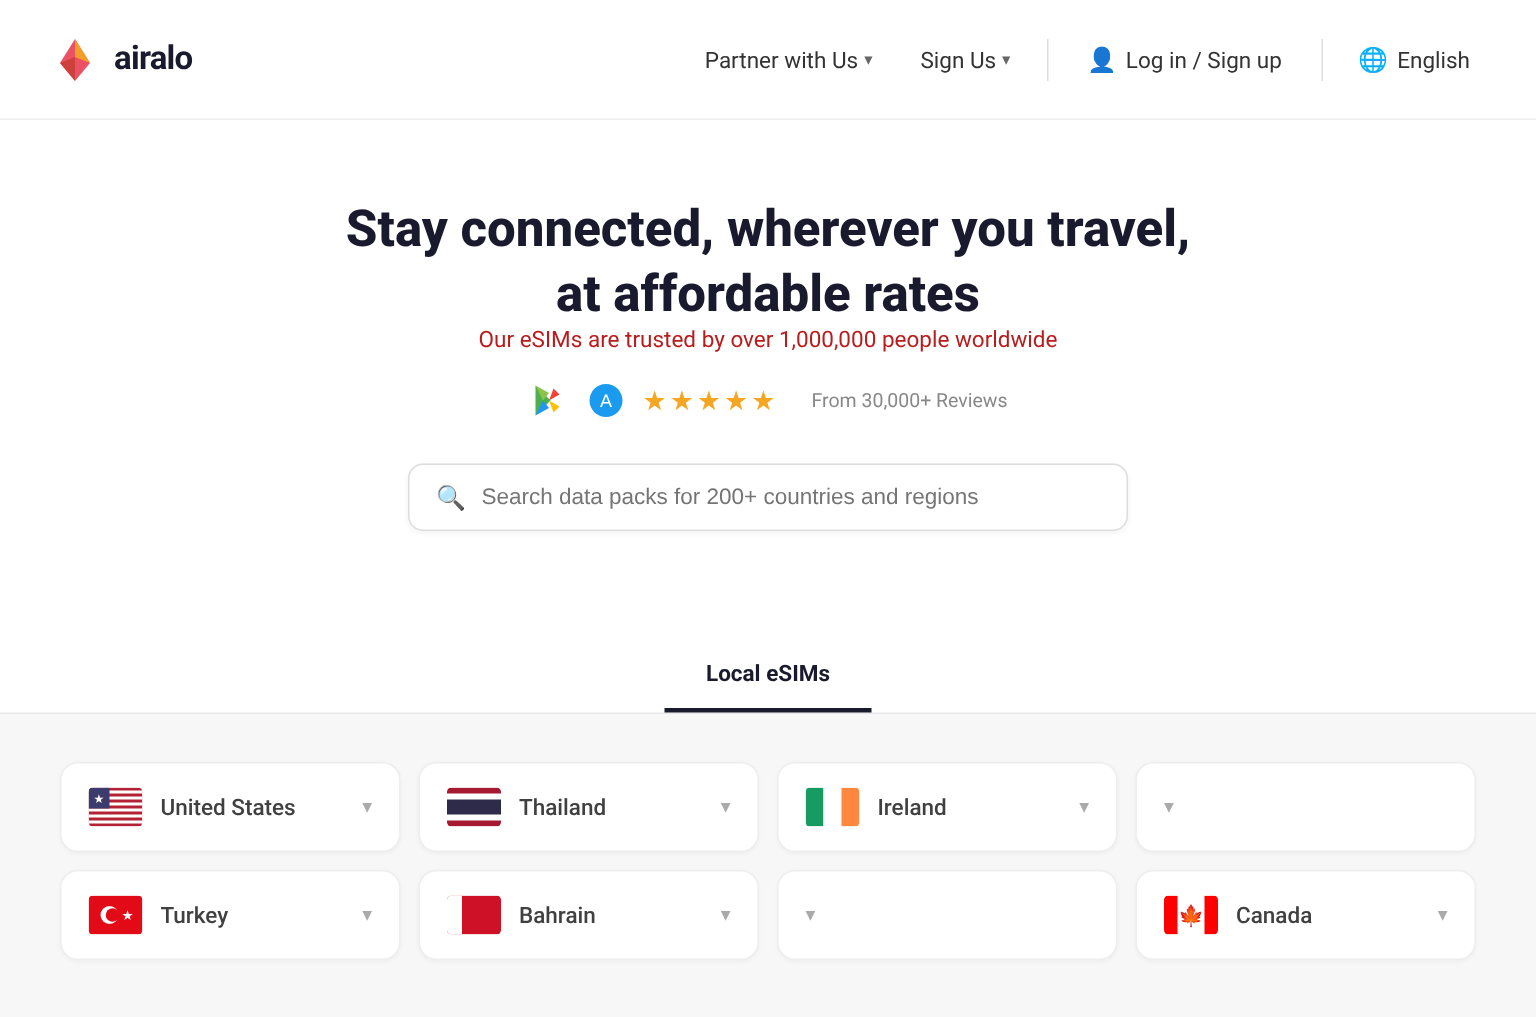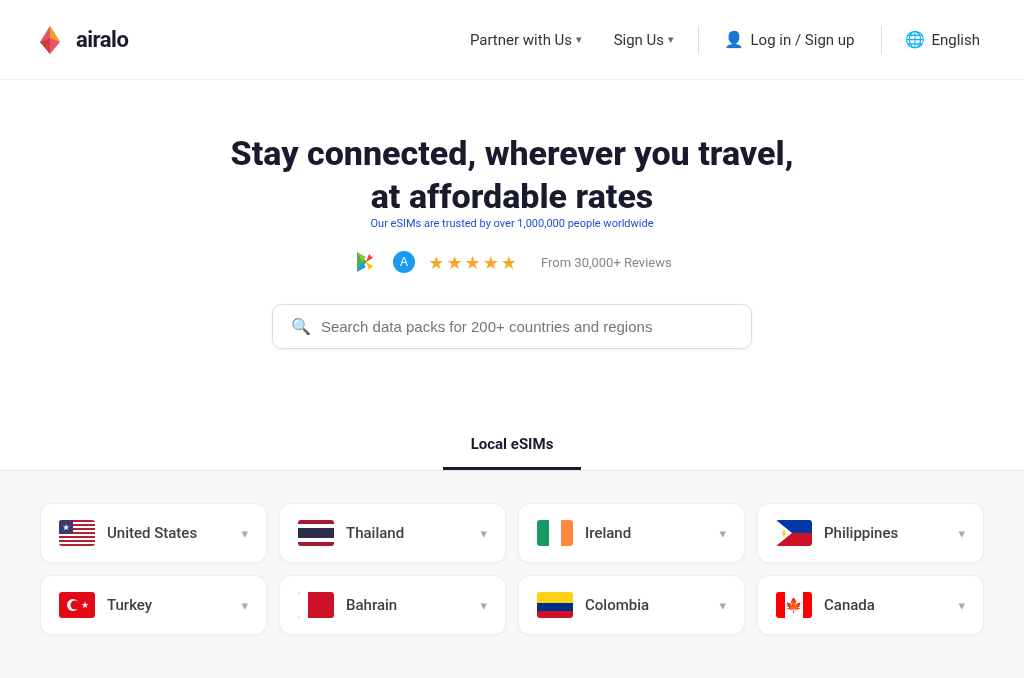--- a/index.html
+++ b/index.html
@@ -75,22 +75,22 @@
       padding: 52px 20px 36px;
       background: #fff;
     }
     .hero-title {
       font-size: 34px;
       font-weight: 800;
       color: #1a1a2e;
       line-height: 1.25;
     }
     .hero-subtitle {
-      font-size: 11px;
-      color: #1d4ed8;
+      font-size: 15px;
+      color: #b91c1c;
       margin-bottom: 18px;
     }
     .rating-row {
       display: flex;
       align-items: center;
       justify-content: center;
       gap: 10px;
       margin-bottom: 28px;
     }
     .store-badge {
@@ -324,29 +324,20 @@
       <div class="flag-svg"><svg viewBox="0 0 36 26" xmlns="http://www.w3.org/2000/svg">
       <rect width="12" height="26" fill="#169B62"></rect>
       <rect x="12" width="12" height="26" fill="white"></rect>
       <rect x="24" width="12" height="26" fill="#FF883E"></rect>
     </svg></div>
       <span class="country-name">Ireland</span>
     </div>
     <span class="card-chevron">▾</span>
   </div>
       <div class="country-card">
-    <div class="country-left">
-      <div class="flag-svg"><svg viewBox="0 0 36 26" xmlns="http://www.w3.org/2000/svg">
-      <rect width="36" height="13" fill="#0038A8"></rect>
-      <rect y="13" width="36" height="13" fill="#CE1126"></rect>
-      <polygon points="0,0 16,13 0,26" fill="white"></polygon>
-      <polygon points="6,13 8,9 10,13 8,17" fill="#FCD116"></polygon>
-    </svg></div>
-      <span class="country-name">Philippines</span>
-    </div>
     <span class="card-chevron">▾</span>
   </div>
       <div class="country-card">
     <div class="country-left">
       <div class="flag-svg"><svg viewBox="0 0 36 26" xmlns="http://www.w3.org/2000/svg">
       <rect width="36" height="26" fill="#E30A17"></rect>
       <circle cx="14" cy="13" r="6" fill="white"></circle>
       <circle cx="16" cy="13" r="4.5" fill="#E30A17"></circle>
       <text x="22" y="16" fill="white" font-size="9">★</text>
     </svg></div>
@@ -359,28 +350,20 @@
       <div class="flag-svg"><svg viewBox="0 0 36 26" xmlns="http://www.w3.org/2000/svg">
       <rect width="36" height="26" fill="#CE1126"></rect>
       <rect width="10" height="26" fill="white"></rect>
       <polygon points="10,0 18,4 10,8 18,12 10,16 18,20 10,26" fill="#CE1126"></polygon>
     </svg></div>
       <span class="country-name">Bahrain</span>
     </div>
     <span class="card-chevron">▾</span>
   </div>
       <div class="country-card">
-    <div class="country-left">
-      <div class="flag-svg"><svg viewBox="0 0 36 26" xmlns="http://www.w3.org/2000/svg">
-      <rect width="36" height="11" fill="#FCD116"></rect>
-      <rect y="11" width="36" height="8" fill="#003087"></rect>
-      <rect y="19" width="36" height="7" fill="#CE1126"></rect>
-    </svg></div>
-      <span class="country-name">Colombia</span>
-    </div>
     <span class="card-chevron">▾</span>
   </div>
       <div class="country-card">
     <div class="country-left">
       <div class="flag-svg"><svg viewBox="0 0 36 26" xmlns="http://www.w3.org/2000/svg">
       <rect width="36" height="26" fill="white"></rect>
       <rect width="9" height="26" fill="#FF0000"></rect>
       <rect x="27" width="9" height="26" fill="#FF0000"></rect>
       <text x="18" y="18" text-anchor="middle" fill="#FF0000" font-size="14">🍁</text>
     </svg></div>

